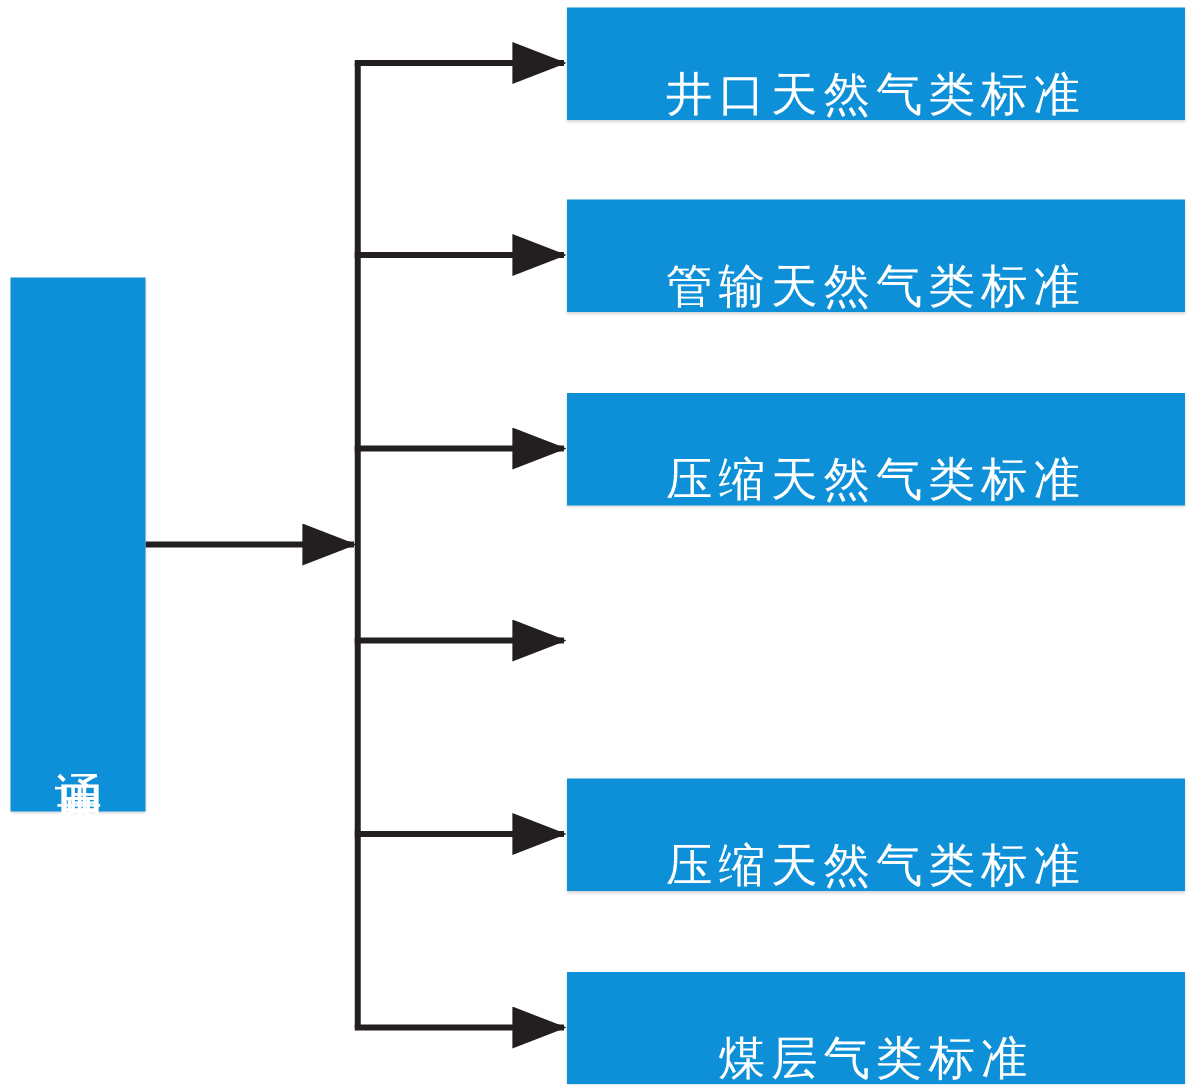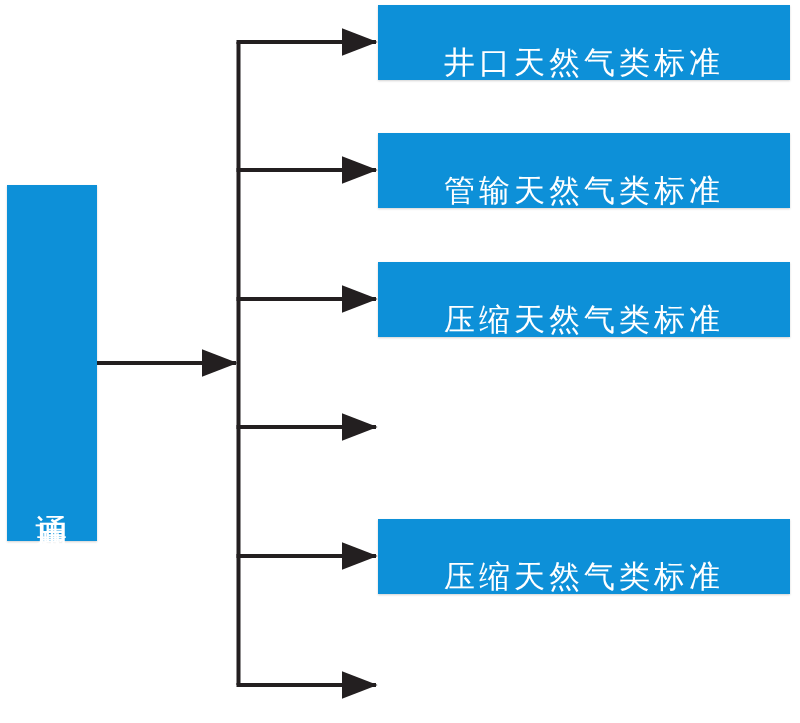--- a/index.html
+++ b/index.html
@@ -105,14 +105,17 @@
   </div>
   <div class="node-box cat-node" id="cat-node-2">
     <span class="node-label">压缩天然气类标准</span>
   </div>
   <div class="node-box cat-node" id="cat-node-1">
     <span class="node-label">管输天然气类标准</span>
   </div>
   <div class="node-box cat-node" id="cat-node-4">
     <span class="node-label">压缩天然气类标准</span>
   </div>
+  <div class="node-box cat-node" id="cat-node-5">
+    <span class="node-label">煤层气类标准</span>
+  </div>
 
 </div>
 
 </body></html>

